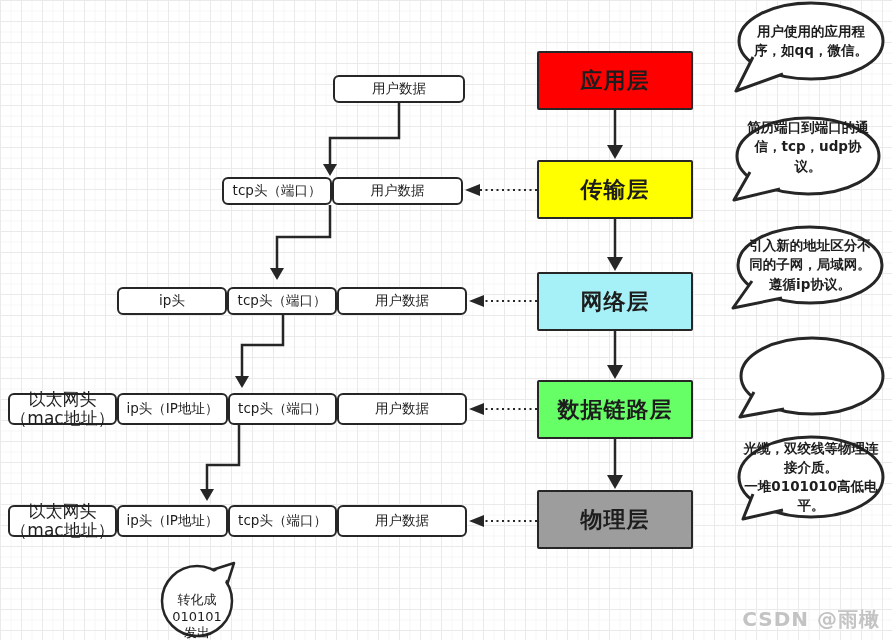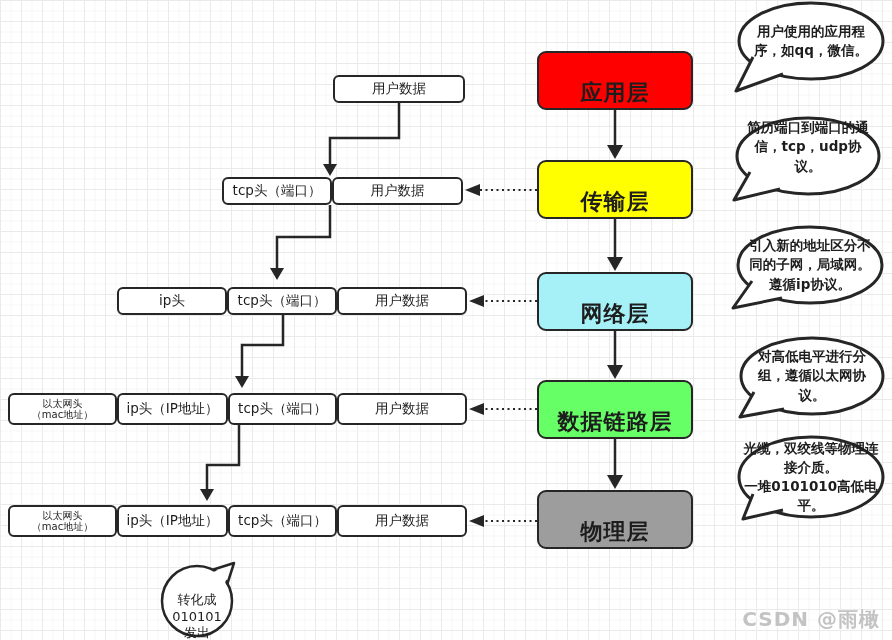--- a/index.html
+++ b/index.html
@@ -9,31 +9,31 @@
     background-color:#ffffff;
     background-image:
       linear-gradient(#eaeaea 1px, transparent 1px),
       linear-gradient(90deg, #eaeaea 1px, transparent 1px),
       linear-gradient(#f6f6f6 1px, transparent 1px),
       linear-gradient(90deg, #f6f6f6 1px, transparent 1px);
     background-size:21px 21px,21px 21px,10.5px 10.5px,10.5px 10.5px;
   }
   .abs{position:absolute;box-sizing:border-box;}
   .layer-box{
-    border:2.5px solid #262626;border-radius:9px;z-index:2;
-    display:flex;align-items:flex-end;justify-content:center;
+    border:2.5px solid #262626;border-radius:2px;z-index:2;
+    display:flex;align-items:center;justify-content:center;
     font-size:22px;font-weight:bold;color:#1d1d1d;letter-spacing:1px;
   }
   .cell{
     background:#ffffff;border:2.5px solid #262626;border-radius:6px;z-index:2;
     display:flex;align-items:center;justify-content:center;
     font-size:13.5px;color:#1d1d1d;text-align:center;
     white-space:pre-line;line-height:1.12;
   }
-  .cell.small{font-size:10px;}
+  .cell.small{font-size:17px;}
   svg.overlay{position:absolute;left:0;top:0;z-index:3;pointer-events:none;}
   .bubble-text{
     z-index:4;display:flex;align-items:center;justify-content:center;
     text-align:center;font-size:13.5px;font-weight:bold;color:#1d1d1d;
     line-height:1.42;white-space:pre-line;pointer-events:none;
   }
   .callout-text{
     z-index:4;display:flex;align-items:center;justify-content:center;
     text-align:center;font-size:13px;color:#1d1d1d;line-height:1.3;
     white-space:pre-line;pointer-events:none;margin-top:16px;
@@ -143,21 +143,20 @@
 
   <div class="abs cell small" style="left:8px;top:505px;width:109px;height:32px;">以太网头
 （mac地址）</div>
   <div class="abs cell" style="left:117px;top:505px;width:111px;height:32px;">ip头（IP地址）</div>
   <div class="abs cell" style="left:228px;top:505px;width:109px;height:32px;">tcp头（端口）</div>
   <div class="abs cell" style="left:337px;top:505px;width:130px;height:32px;">用户数据</div>
 
   <div class="abs bubble-text" style="left:746px;top:4px;width:130px;height:74px;">用户使用的应用程序，如qq，微信。</div>
   <div class="abs bubble-text" style="left:743px;top:119px;width:130px;height:56px;">简历端口到端口的通信，tcp，udp协议。</div>
   <div class="abs bubble-text" style="left:745px;top:228px;width:130px;height:74px;">引入新的地址区分不同的子网，局域网。遵循ip协议。</div>
-  <div class="abs bubble-text" style="left:747px;top:339px;width:130px;height:74px;">对高低电平进行分组，遵循以太网协议。</div>
   <div class="abs bubble-text" style="left:742px;top:437px;width:138px;height:80px;">光缆，双绞线等物理连接介质。
 一堆0101010高低电平。</div>
 
   <div class="abs callout-text" style="left:162px;top:568px;width:70px;height:66px;">转化成
 010101
 发出</div>
 
   <div class="abs watermark" style="left:700px;top:606px;width:180px;">CSDN @雨橄</div>
 
 </div>

